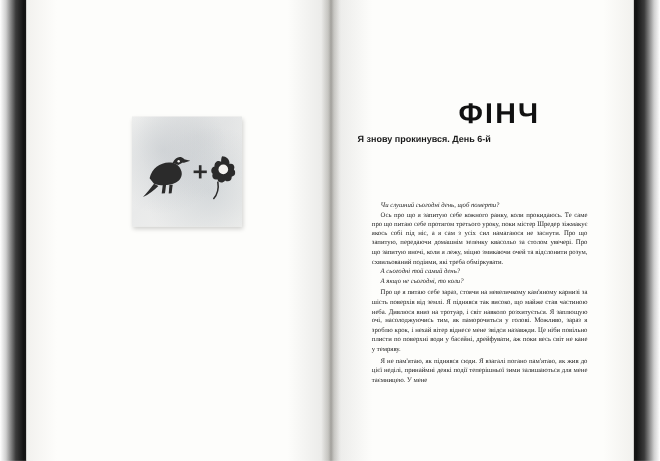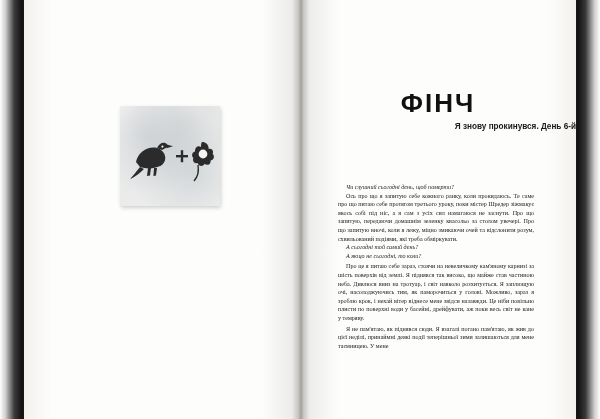--- a/index.html
+++ b/index.html
@@ -92,40 +92,41 @@
   .illo-svg {
     position: absolute;
     left: 6px;
     top: 22px;
     width: 88px;
     height: 56px;
   }
   
   .chapter-title {
     position: absolute;
-    left: 0;
+    left: 16px;
     top: 88px;
     width: 276px;
     text-align: center;
     font-family: "Liberation Sans", sans-serif;
     font-weight: bold;
     font-size: 26px;
     letter-spacing: 2px;
     color: #111111;
   }
   .chapter-sub {
     position: absolute;
     left: 0;
     top: 122px;
     width: 276px;
-    text-align: right;
+    text-align: left;
     font-family: "Liberation Sans", sans-serif;
     font-weight: bold;
     font-size: 8.2px;
     color: #1a1a1a;
+    padding-left: 25px;
   }
   .body-col {
     position: absolute;
     left: 38px;
     top: 183px;
     width: 196px;
     color: #1b1b1b;
   }
   .body-col p {
     margin: 0;

